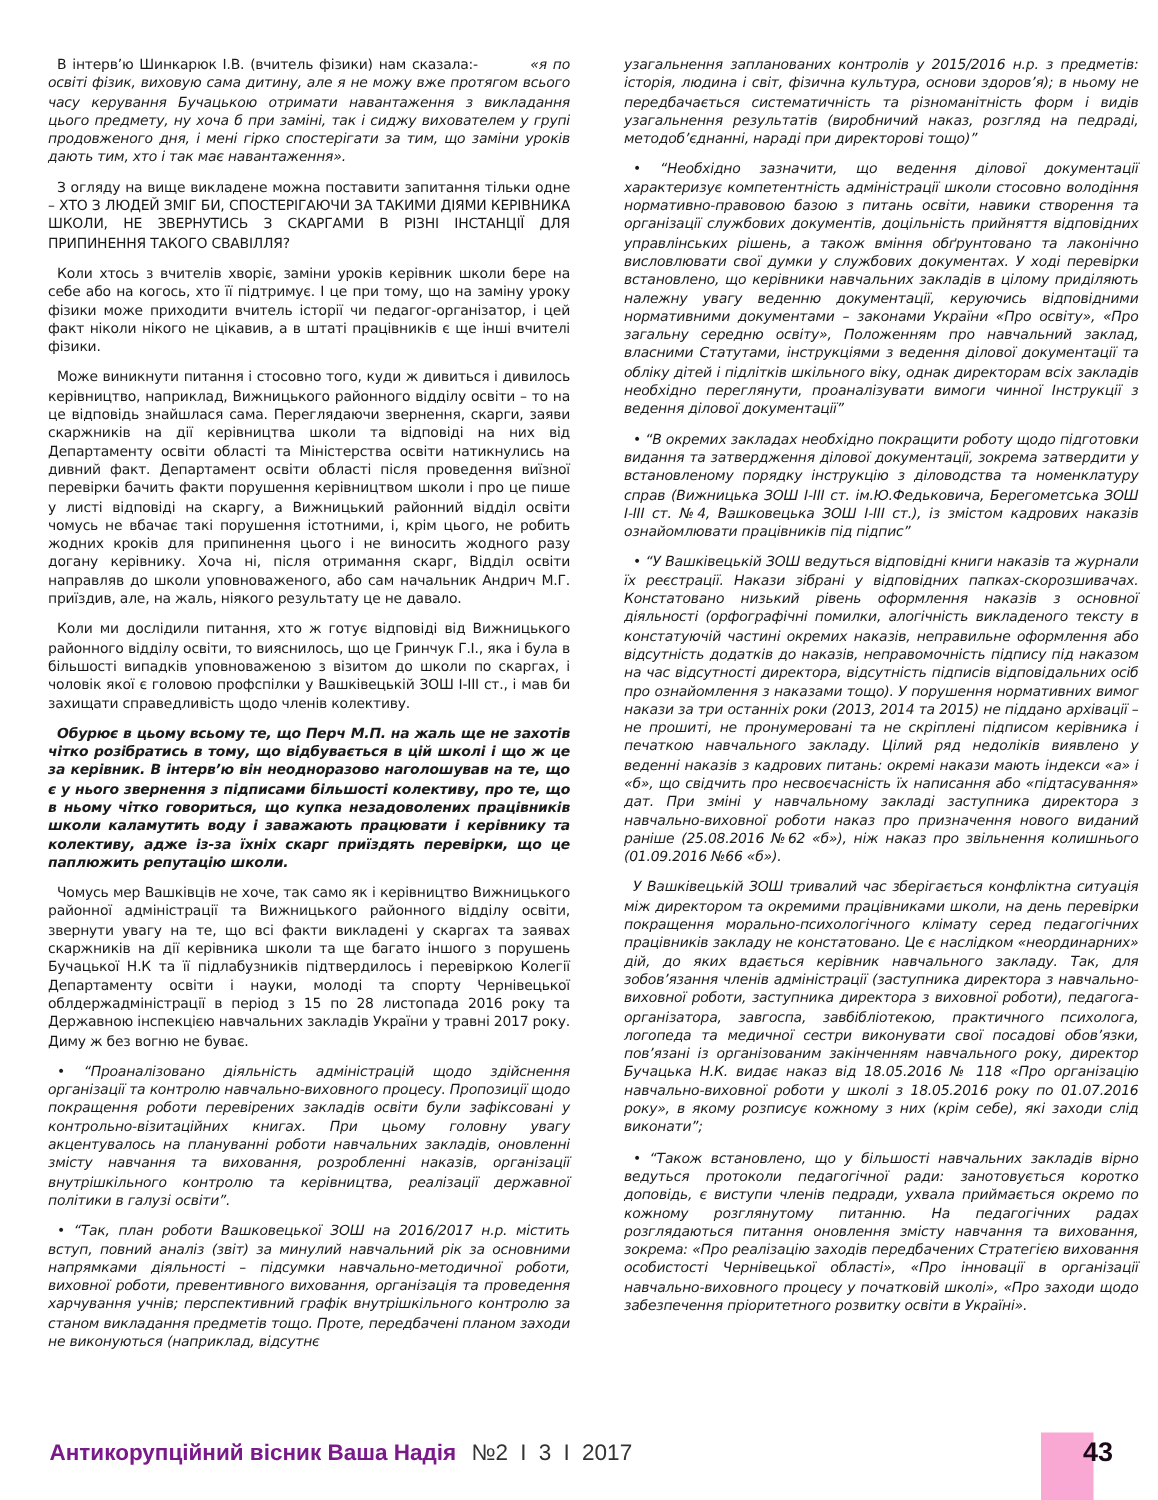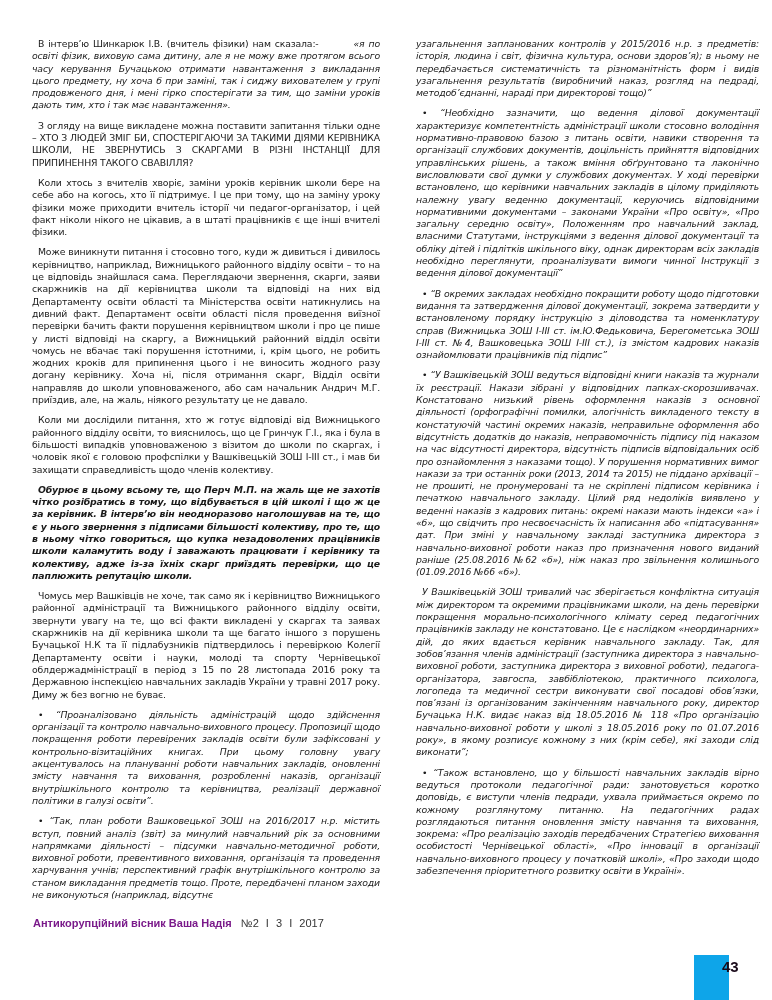--- a/index.html
+++ b/index.html
@@ -12,29 +12,29 @@
     font-size: 9.3px; line-height: 12.3px; text-align: justify; letter-spacing: -0.15px;
   }
   .col-left { left: 32px; }
   .col-right { left: 416px; width: 343px; }
   .col p { margin: 0 0 8px 0; text-indent: 6px; }
   .col p.cont { text-indent: 0; }
   .it { font-style: italic; margin-left: 31px; }
   .bi { font-style: italic; font-weight: bold; }
   .bullet-dot { font-style: normal; }
   .footer {
-    position: absolute; left: 33px; top: 917px;
-    font-family: "Liberation Sans", sans-serif; font-size: 11px; color: #333;
+    position: absolute; left: 33px; top: 960px;
+    font-family: "Liberation Sans", sans-serif; font-size: 15px; color: #333;
   }
   .footer .brand { color: #7a1a8a; font-weight: bold; margin-right: 6px; }
   .footer .sep { margin: 0 4px; }
   .page-num {
     position: absolute; left: 694px; top: 955px; width: 35px; height: 45px;
-    background: #0ea5e9; color: #1a0a1a;
-    font-family: "Liberation Sans", sans-serif; font-weight: bold; font-size: 15px;
+    background: #f9a8d4; color: #1a0a1a;
+    font-family: "Liberation Sans", sans-serif; font-weight: bold; font-size: 18px;
     text-align: center; padding-top: 3px; box-sizing: border-box; padding-left: 28px;
   }
 </style>
 </head>
 <body>
 
 <div class="col col-left">
   <p><span>В інтерв’ю Шинкарюк І.В. (вчитель фізики) нам сказала:- </span><span class="it">«я по освіті фізик, виховую сама дитину, але я не можу вже протягом всього часу керування Бучацькою отримати навантаження з викладання цього предмету, ну хоча б при заміні, так і сиджу вихователем  у групі продовженого дня, і мені гірко спостерігати за тим, що заміни уроків дають тим, хто і так має навантаження».</span></p>
   <p>З огляду на вище викладене можна поставити запитання тільки одне – ХТО З ЛЮДЕЙ ЗМІГ БИ, СПОСТЕРІГАЮЧИ ЗА ТАКИМИ ДІЯМИ КЕРІВНИКА ШКОЛИ, НЕ ЗВЕРНУТИСЬ З СКАРГАМИ В РІЗНІ ІНСТАНЦІЇ ДЛЯ ПРИПИНЕННЯ ТАКОГО СВАВІЛЛЯ?</p>
   <p>Коли хтось з вчителів хворіє, заміни уроків керівник школи бере на себе або на когось, хто її підтримує. І це при тому, що на заміну уроку фізики може приходити вчитель історії чи педагог-організатор, і цей факт ніколи нікого не цікавив, а в штаті працівників є ще інші вчителі фізики.</p>

